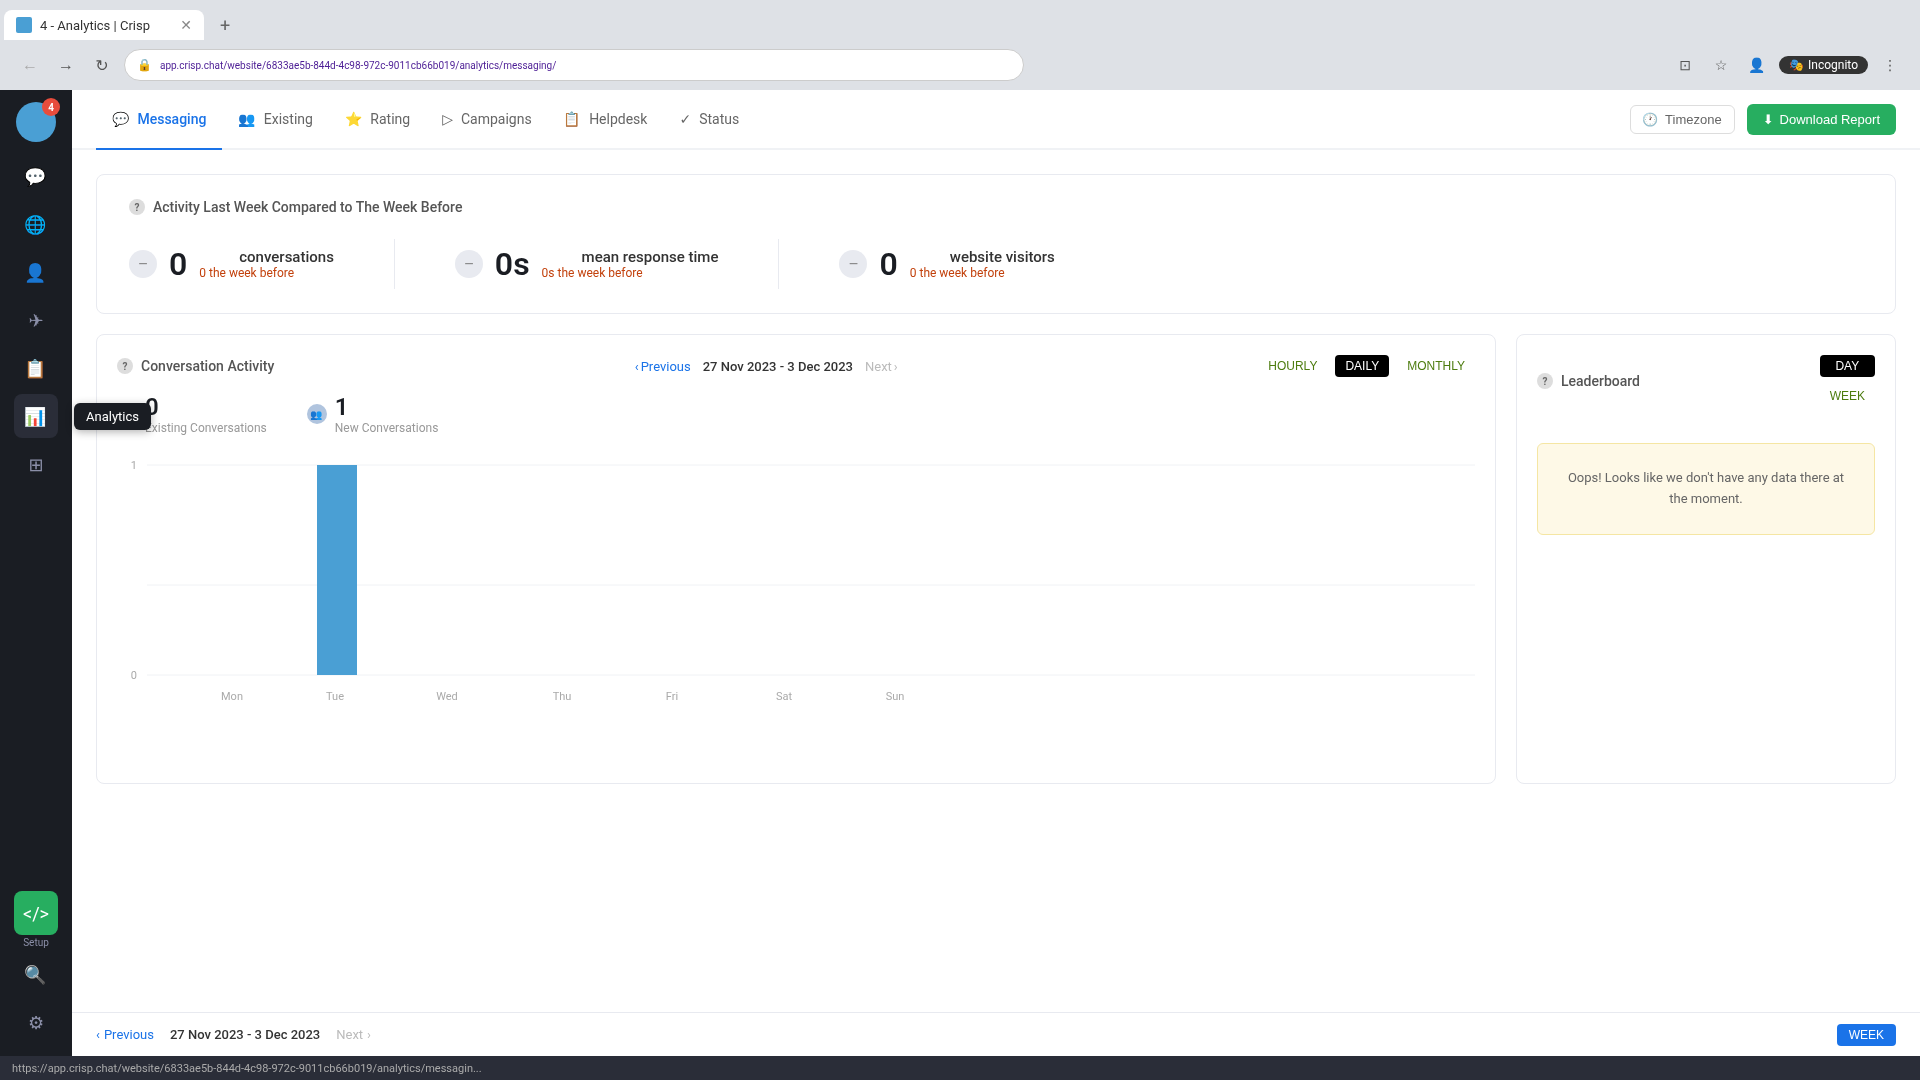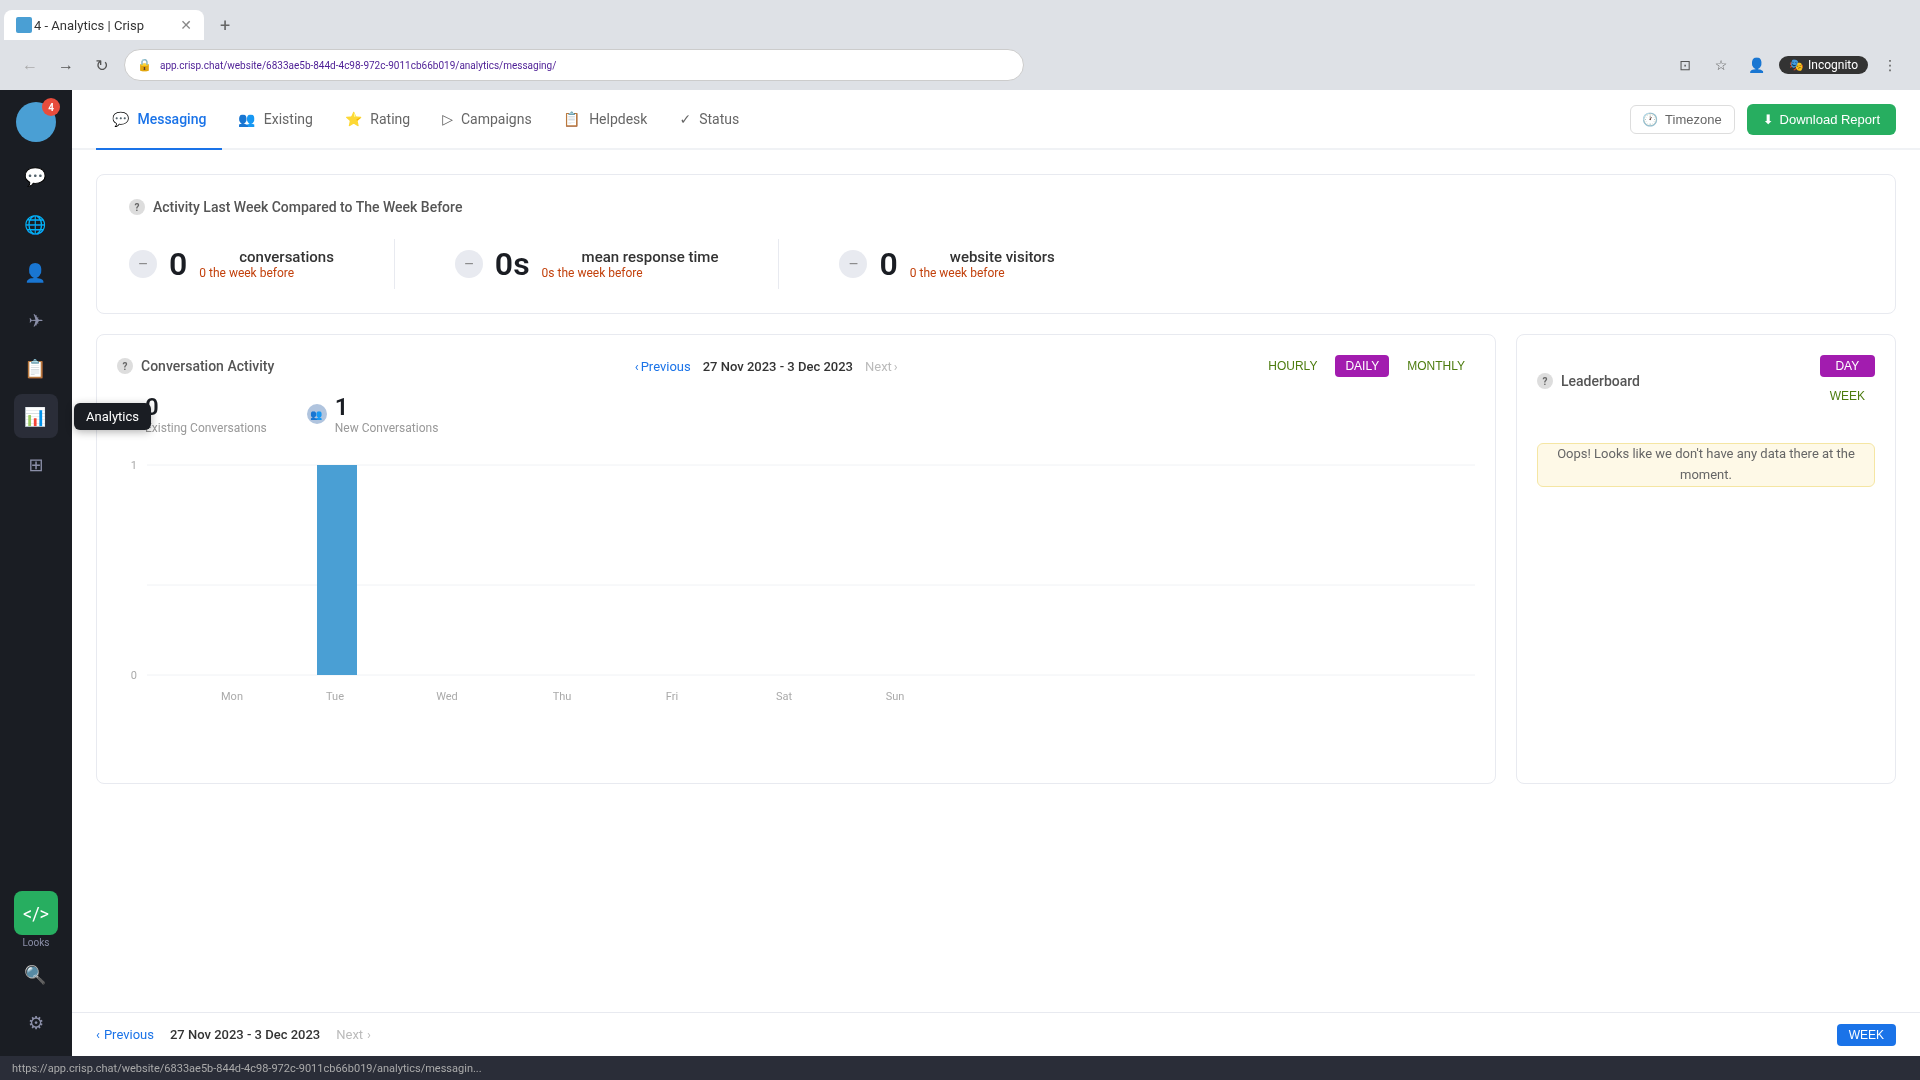--- a/index.html
+++ b/index.html
@@ -1,21 +1,21 @@
 <!DOCTYPE html>
 <html><head>
   <meta charset="utf-8">
   <style>
     * { margin: 0; padding: 0; box-sizing: border-box; }
     body { font-family: -apple-system, BlinkMacSystemFont, 'Segoe UI', Roboto, sans-serif; background: #f5f6fa; width: 1920px; height: 1080px; overflow: hidden; display: flex; flex-direction: column; }
 
     
     .browser-chrome { background: #dee1e6; height: 90px; flex-shrink: 0; }
     .browser-tabs { display: flex; align-items: flex-end; height: 40px; padding: 0 0 0 0; background: #dee1e6; }
-    .browser-tab { display: flex; align-items: center; background: #fff; height: 30px; padding: 0 12px; border-radius: 8px 8px 0 0; min-width: 200px; font-size: 13px; color: #333; gap: 2px; margin-left: 4px; }
+    .browser-tab { display: flex; align-items: center; background: #fff; height: 30px; padding: 0 12px; border-radius: 8px 8px 0 0; min-width: 200px; font-size: 13px; color: #333; gap: 8px; margin-left: 4px; }
     .browser-tab .tab-favicon { width: 16px; height: 16px; background: #4a9fd4; border-radius: 2px; }
     .browser-tab .tab-close { margin-left: auto; cursor: pointer; color: #888; font-size: 14px; }
     .browser-toolbar { display: flex; align-items: center; height: 50px; padding: 0 16px; gap: 8px; background: #dee1e6; }
     .nav-btn { width: 28px; height: 28px; border-radius: 50%; display: flex; align-items: center; justify-content: center; background: transparent; border: none; cursor: pointer; color: #555; font-size: 16px; }
     .nav-btn.disabled { color: #aaa; cursor: default; }
     .address-bar { flex: 1; height: 32px; border-radius: 16px; background: #fff; border: 1px solid #ccc; display: flex; align-items: center; padding: 0 12px; font-size: 13px; color: #333; gap: 8px; max-width: 900px; }
     .address-bar .lock-icon { color: #888; font-size: 12px; }
     .toolbar-actions { margin-left: auto; display: flex; align-items: center; gap: 8px; }
     .toolbar-action-btn { width: 28px; height: 28px; display: flex; align-items: center; justify-content: center; color: #555; font-size: 14px; cursor: pointer; }
     .incognito-badge { background: #333; color: #fff; border-radius: 12px; padding: 2px 10px; font-size: 12px; display: flex; align-items: center; gap: 4px; }
@@ -71,33 +71,33 @@
     .chart-sidebar-panel { width: 380px; background: #fff; border: 1px solid #e8eaf0; border-radius: 8px; padding: 20px; display: flex; flex-direction: column; }
 
     .chart-header { display: flex; align-items: center; justify-content: space-between; margin-bottom: 16px; }
     .chart-title { display: flex; align-items: center; gap: 8px; font-size: 14px; color: #555; font-weight: 500; }
     .chart-nav { display: flex; align-items: center; gap: 12px; }
     .chart-nav-btn { color: #1a73e8; font-size: 13px; cursor: pointer; text-decoration: none; display: flex; align-items: center; gap: 2px; }
     .chart-nav-btn.disabled { color: #bbb; cursor: default; }
     .chart-date { font-size: 13px; color: #333; font-weight: 500; }
     .chart-view-btns { display: flex; align-items: center; gap: 8px; }
     .view-btn { padding: 4px 10px; border-radius: 4px; font-size: 12px; cursor: pointer; border: none; color: #4d7c0f; background: transparent; font-weight: 500; }
-    .view-btn.active { background: #a21caf; color: white; border-radius: 4px; }
+    .view-btn.active { background: #000000; color: white; border-radius: 4px; }
 
     .chart-stats { display: flex; gap: 40px; margin-bottom: 20px; }
     .chart-stat { display: flex; align-items: center; gap: 8px; }
     .chart-stat-icon { width: 20px; height: 20px; background: #ddd; border-radius: 50%; display: flex; align-items: center; justify-content: center; font-size: 10px; }
     .chart-stat-value { font-size: 24px; font-weight: 600; color: #1a1d23; }
     .chart-stat-label { font-size: 12px; color: #999; }
 
     
     .leaderboard-header { display: flex; align-items: center; justify-content: space-between; margin-bottom: 16px; }
     .leaderboard-title { display: flex; align-items: center; gap: 8px; font-size: 14px; color: #555; font-weight: 500; }
     .leaderboard-view-btns { display: flex; gap: 8px; flex-direction: column; }
-    .leaderboard-empty { background: #fef9e7; border: 1px solid #f5e6a3; border-radius: 6px; text-align: center; color: #666; font-size: 13px; line-height: 1.6; margin-top: 20px; }
+    .leaderboard-empty { background: #fef9e7; border: 1px solid #f5e6a3; border-radius: 6px; padding: 24px; text-align: center; color: #666; font-size: 13px; line-height: 1.6; margin-top: 20px; }
 
     
     .status-bar { height: 24px; background: #2a2d38; display: flex; align-items: center; padding: 0 12px; font-size: 11px; color: #aaa; flex-shrink: 0; }
 
     
     .bottom-bar { height: 44px; background: #fff; border-top: 1px solid #e8eaf0; display: flex; align-items: center; padding: 0 24px; gap: 16px; flex-shrink: 0; }
     .bottom-prev-btn { color: #1a73e8; font-size: 13px; cursor: pointer; display: flex; align-items: center; gap: 4px; }
     .bottom-date { font-size: 13px; color: #333; font-weight: 500; }
     .bottom-next-btn { color: #bbb; font-size: 13px; cursor: pointer; display: flex; align-items: center; gap: 4px; }
     .bottom-week-btn { margin-left: auto; background: #1a73e8; color: white; border: none; border-radius: 4px; padding: 4px 12px; font-size: 12px; cursor: pointer; font-weight: 500; }
@@ -177,21 +177,21 @@
     </div>
     <div class="sidebar-item">
       <span>⊞</span>
     </div>
 
     <div class="sidebar-bottom">
       <div class="sidebar-setup">
         <div class="sidebar-setup-icon">
           <span>&lt;/&gt;</span>
         </div>
-        <span class="sidebar-setup-label">Looks</span>
+        <span class="sidebar-setup-label">Setup</span>
       </div>
       <div class="sidebar-item">
         <span>🔍</span>
       </div>
       <div class="sidebar-item">
         <span>⚙</span>
       </div>
     </div>
   </div>
 

